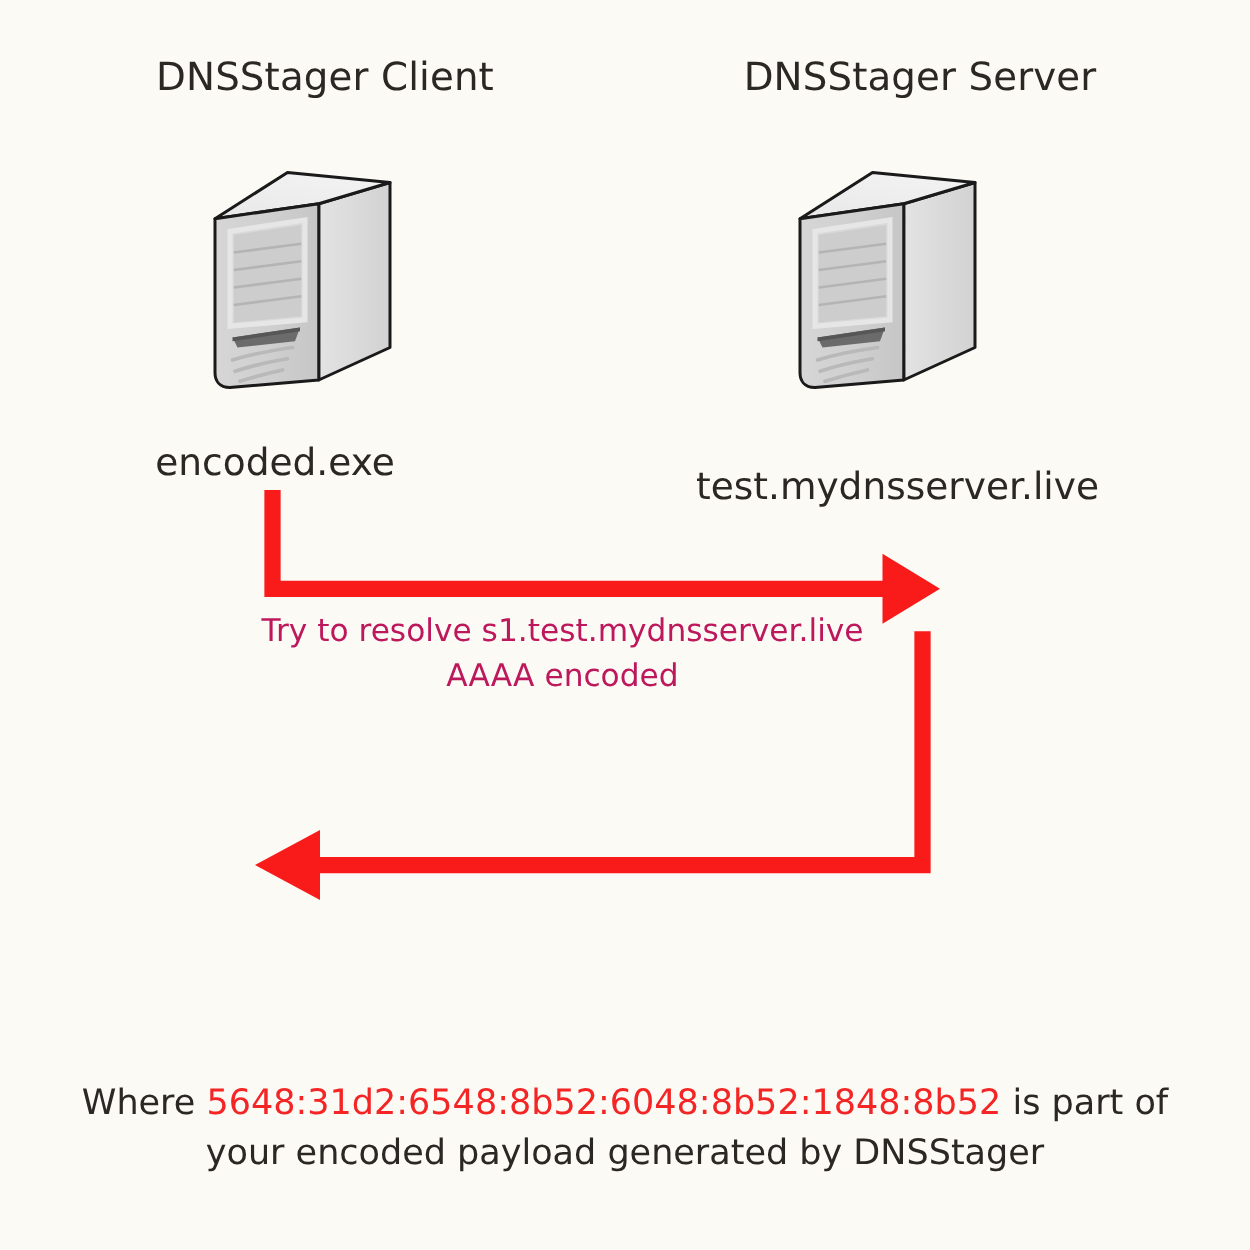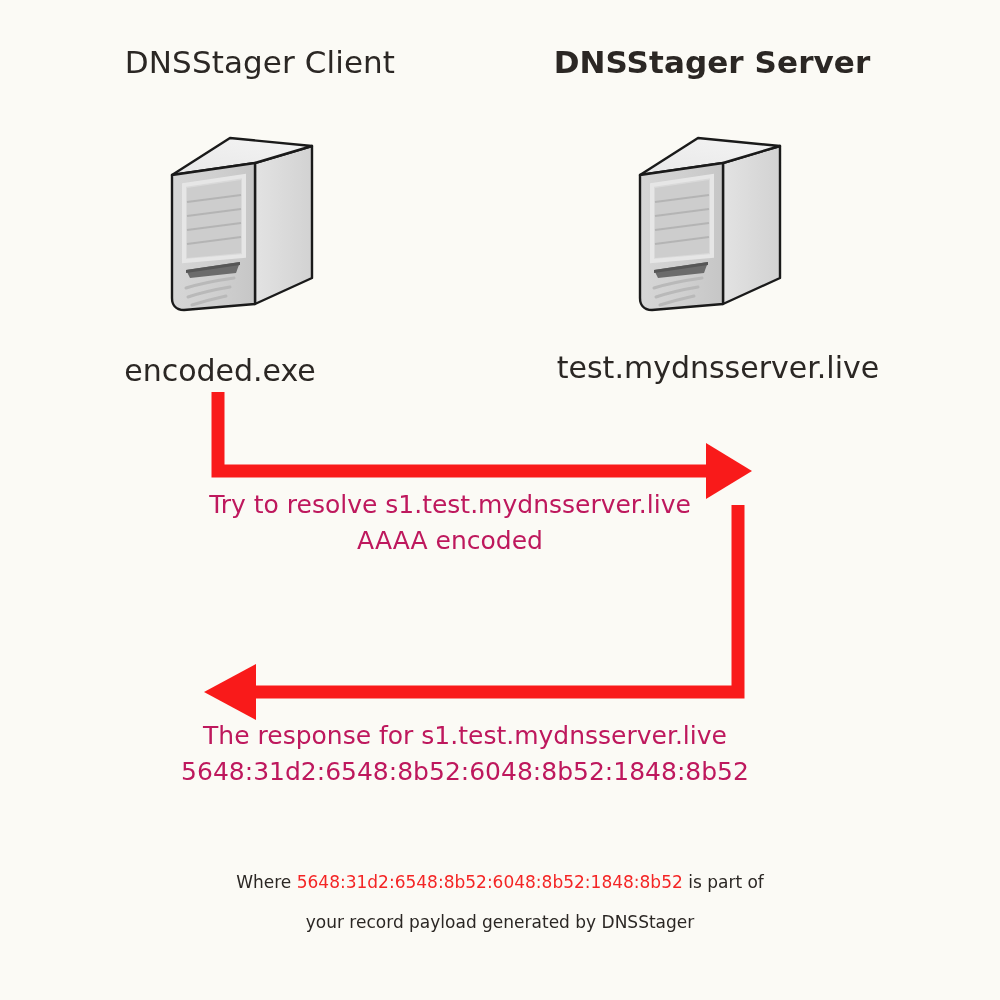--- a/index.html
+++ b/index.html
@@ -27,33 +27,33 @@
   .node-title {
     position: absolute;
     text-align: center;
     font-size: 31px;
     font-weight: 400;
     letter-spacing: 0.1px;
     color: #2b2724;
     white-space: nowrap;
   }
   #title-client { left: 60px;  top: 44px; width: 400px; }
-  #title-server { left: 512px; top: 44px; width: 400px; font-weight: bold; }
+  #title-server { left: 536px; top: 44px; width: 400px; }
 
   
   .node-label {
     position: absolute;
     text-align: center;
     font-size: 30px;
     font-weight: 400;
     color: #2b2724;
     white-space: nowrap;
   }
   #label-client { left: 20px;  top: 353px; width: 400px; }
-  #label-server { left: 516px; top: 350px; width: 404px; }
+  #label-server { left: 516px; top: 372px; width: 404px; }
 
   
   .tower {
     position: absolute;
     width: 160px;
     height: 190px;
   }
   #tower-client { left: 162px; top: 128px; }
   #tower-server { left: 630px; top: 128px; }
 
@@ -78,21 +78,21 @@
   #caption-request  { left: 155px; top: 487px; width: 590px; }
   #caption-response { left: 155px; top: 718px; width: 620px; }
 
   
   #footnote {
     position: absolute;
     left: 60px;
     top: 862px;
     width: 880px;
     text-align: center;
-    font-size: 17px;
+    font-size: 28px;
     line-height: 40px;
     color: #2b2724;
   }
   .hexval { color: #f42525; }
 </style>
 </head>
 <body>
 
 <div class="stage">
 
@@ -201,25 +201,21 @@
       <path d="M738,505 L738,692 L250,692" fill="none" stroke="#f91a1a" stroke-width="13" stroke-linecap="butt"></path>
       <path d="M256,664 L204,692 L256,720 Z" fill="#f91a1a"></path>
     </g>
   </svg>
 
   <div class="flow-caption" id="caption-request">
     <div>Try to resolve s1.test.mydnsserver.live</div>
     <div>AAAA encoded</div>
   </div>
 
-  <div class="flow-caption" id="caption-response">
-    <div>The response for s1.test.mydnsserver.live</div>
-    <div>5648:31d2:6548:8b52:6048:8b52:1848:8b52</div>
-  </div>
 
   <div id="footnote">
     <div>
       <span>Where </span><span class="hexval">5648:31d2:6548:8b52:6048:8b52:1848:8b52</span><span> is part of</span>
     </div>
-    <div>your record payload generated by DNSStager</div>
+    <div>your encoded payload generated by DNSStager</div>
   </div>
 
 </div>
 
 </body></html>

